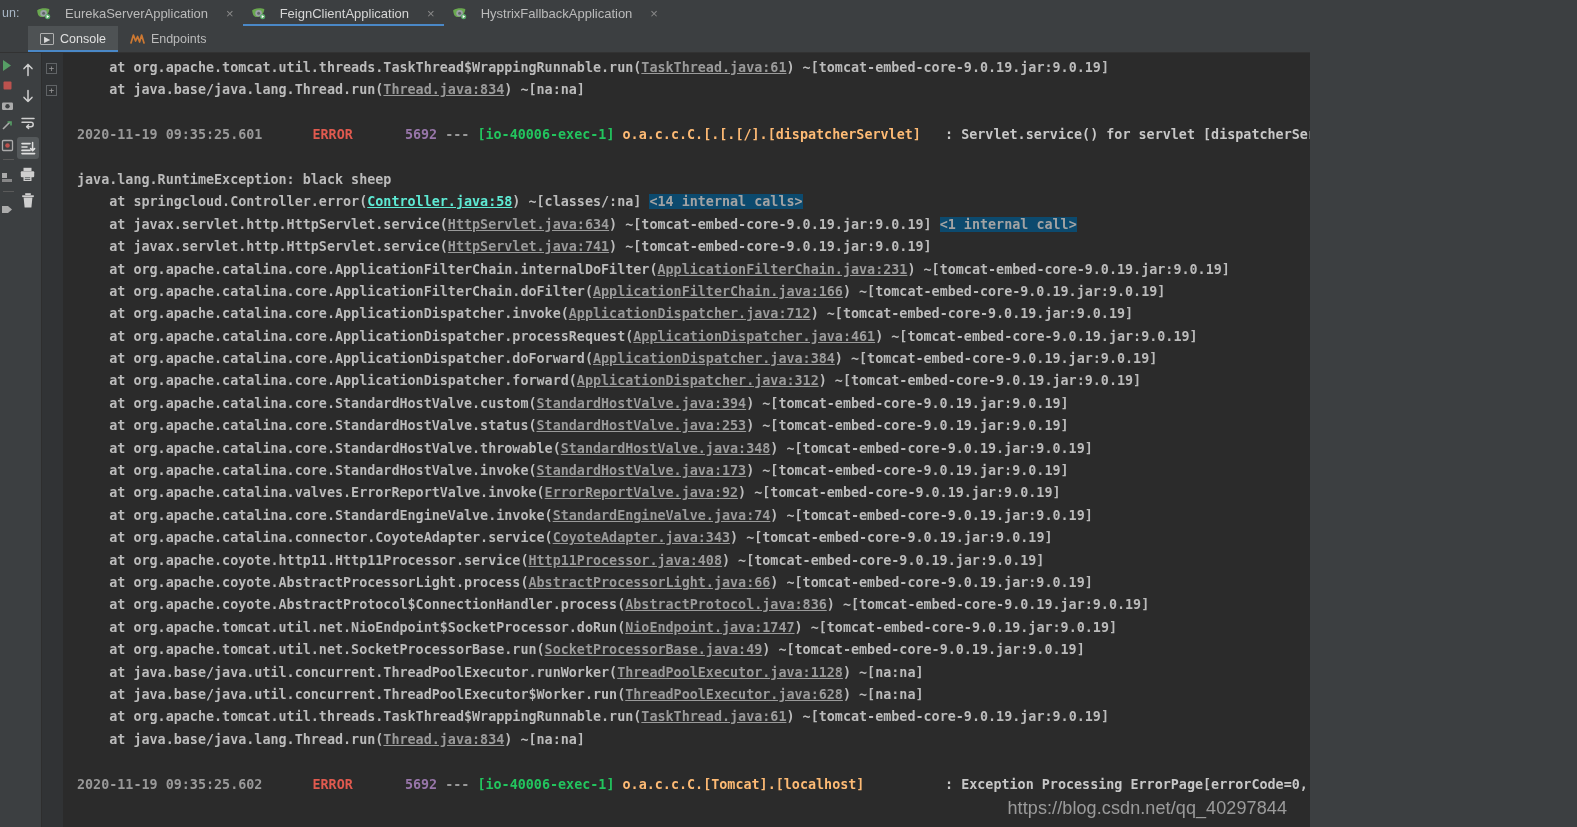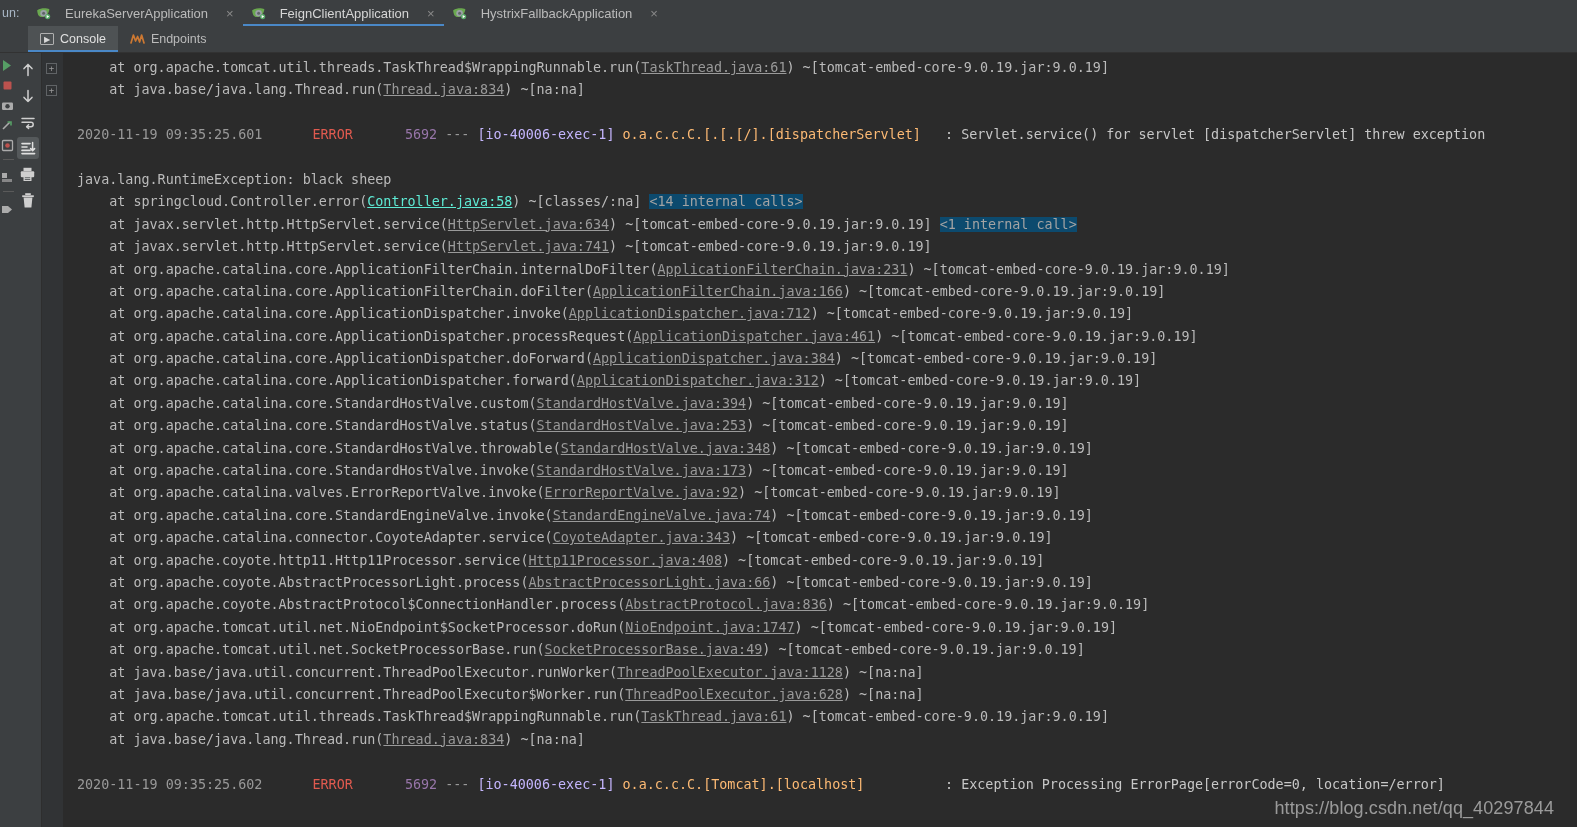--- a/index.html
+++ b/index.html
@@ -2,21 +2,21 @@
 <html><head>
 <meta charset="utf-8">
 <style>
   * { box-sizing: border-box; margin: 0; padding: 0; }
   html, body {
     width: 1577px; height: 827px;
     background: #3c3f41;
     font-family: "DejaVu Sans Mono", monospace;
     overflow: hidden;
   }
-  .app { position: relative; width: 1577px; height: 827px; display: flex; flex-direction: column; justify-content: center; }
+  .app { position: relative; width: 1310px; height: 827px; display: flex; flex-direction: column; justify-content: center; }
 
   
   .tabstrip {
     height: 26px; background: #3c3f41;
     display: flex; align-items: stretch;
     flex: 0 0 26px; position: relative;
   }
   .run-label {
     color: #a9b7c6; font-family: "Liberation Sans", sans-serif;
     font-size: 12.5px; line-height: 26px; padding-left: 2px;
@@ -102,27 +102,28 @@
   }
   .output {
     flex: 1 1 auto; min-width: 0; overflow: hidden;
     padding: 4px 0 0 0; position: relative;
   }
   .ln {
     font-family: "DejaVu Sans Mono", monospace;
     font-size: 13.4px; line-height: 22.4px;
     white-space: pre; color: #bbbbbb; padding-left: 14px;
     height: 22.4px;
+    font-weight: bold;
   }
   .ln.blank { color: transparent; }
   .ts   { color: #999999; }
   .err  { color: #e05a4f; margin-left: 42px; }
   .pid  { color: #9876aa; margin-left: 44px; }
   .dash { color: #999999; }
-  .thr  { color: #c4b5fd; }
+  .thr  { color: #22c55e; }
   .logger { color: #fdba74; }
   .msg  { color: #c7c7c7; }
   .lnk  { color: #9a9a9a; text-decoration: underline; }
   .lnk.src { color: #5eead4; text-decoration: underline; }
   .badge { background: #0c4a6e; color: #a3a3a3; }
 
   
   .watermark {
     position: absolute; right: 23px; bottom: 8px;
     font-family: "Liberation Sans", sans-serif; font-size: 18px;

